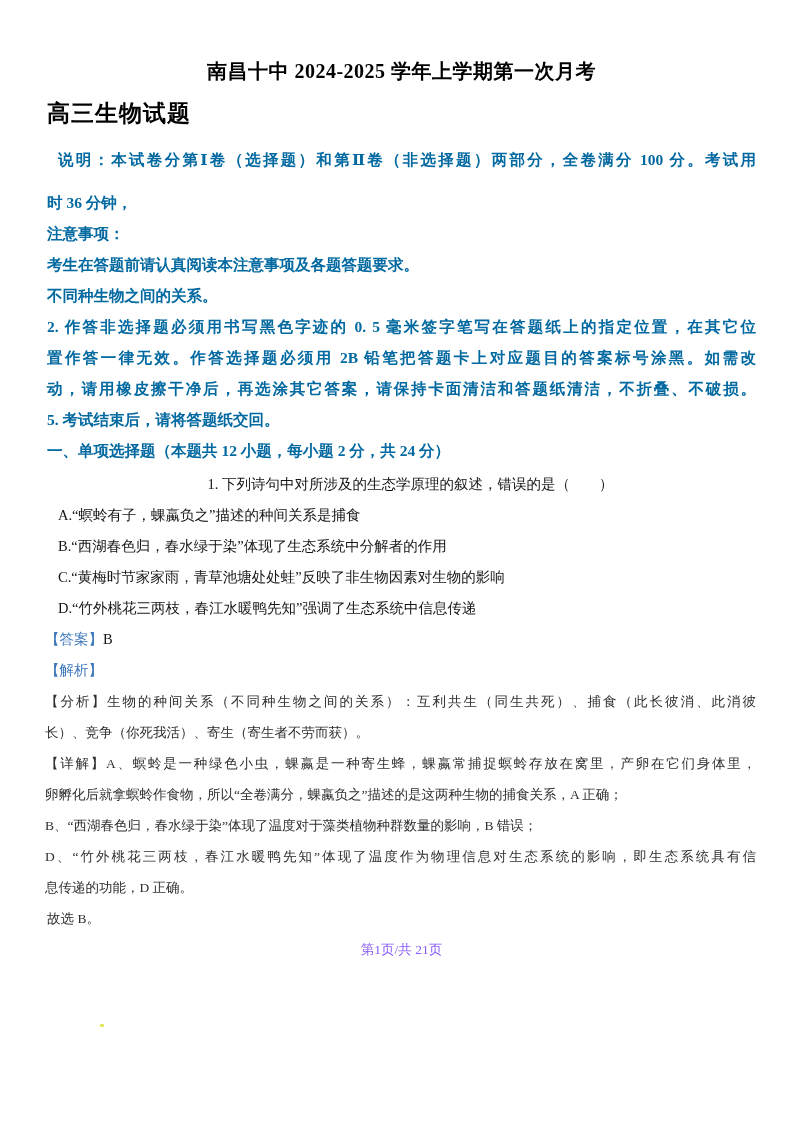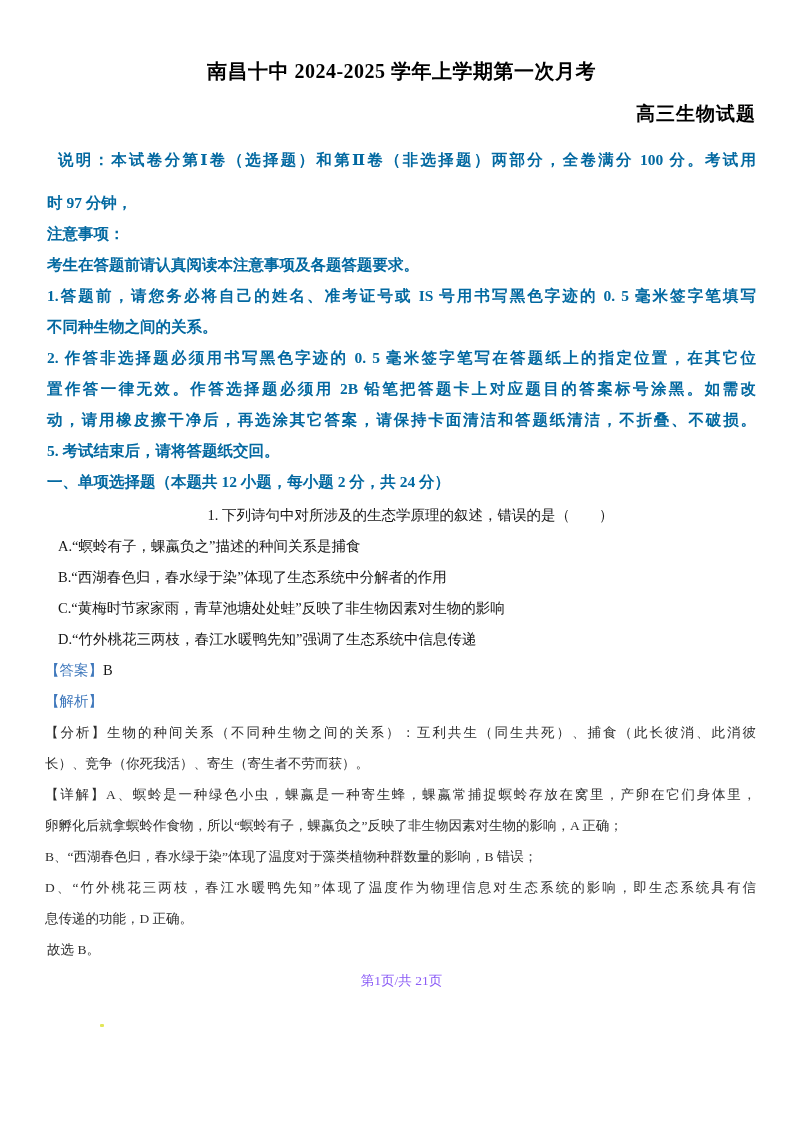--- a/index.html
+++ b/index.html
@@ -15,22 +15,22 @@
     overflow:hidden;
   }
   h1.title{
     margin:0 0 18px 0;
     font-size:20px;line-height:26px;
     font-weight:bold;text-align:center;
     letter-spacing:0.5px;
   }
   h2.subtitle{
     margin:0 0 18px 0;
-    font-size:19px;line-height:24px;
-    font-weight:bold;text-align:right;
+    font-size:23px;line-height:24px;
+    font-weight:bold;text-align:left;
     letter-spacing:1px;
   }
   .ln{
     display:block;
     line-height:31px;min-height:31px;
     white-space:normal;
   }
   .j{ text-align:justify; text-align-last:justify; }
   .bold{ font-weight:bold; }
   .instr{ font-size:15.5px; color:#0369a1; }
@@ -55,24 +55,23 @@
 </head>
 <body>
 
 <div class="page">
 
   <h1 class="title">南昌十中 2024-2025 学年上学期第一次月考</h1>
   <h2 class="subtitle">高三生物试题</h2>
 
   <section>
     <div class="ln instr bold j intro-first">说明：本试卷分第Ⅰ卷（选择题）和第Ⅱ卷（非选择题）两部分，全卷满分 100 分。考试用</div>
-    <div class="ln instr bold">时 97 分钟，</div>
+    <div class="ln instr bold">时 36 分钟，</div>
     <div class="ln instr bold">注意事项：</div>
     <div class="ln instr bold">考生在答题前请认真阅读本注意事项及各题答题要求。</div>
-    <div class="ln instr bold j">1.答题前，请您务必将自己的姓名、准考证号或 IS 号用书写黑色字迹的 0. 5 毫米签字笔填写</div>
     <div class="ln instr bold">不同种生物之间的关系。</div>
     <div class="ln instr bold j">2. 作答非选择题必须用书写黑色字迹的 0. 5 毫米签字笔写在答题纸上的指定位置，在其它位</div>
     <div class="ln instr bold j">置作答一律无效。作答选择题必须用 2B 铅笔把答题卡上对应题目的答案标号涂黑。如需改</div>
     <div class="ln instr bold j">动，请用橡皮擦干净后，再选涂其它答案，请保持卡面清洁和答题纸清洁，不折叠、不破损。</div>
     <div class="ln instr bold">5. 考试结束后，请将答题纸交回。</div>
     <div class="ln instr bold">一、单项选择题（本题共 12 小题，每小题 2 分，共 24 分）</div>
   </section>
 
   <section class="qblock">
     <div class="ln stem">1. 下列诗句中对所涉及的生态学原理的叙述，错误的是（　　）</div>
@@ -84,21 +83,21 @@
 
   <section class="ansblock">
     <div class="ln"><span class="label-blue">【答案】</span><span>B</span></div>
     <div class="ln"><span class="label-blue">【解析】</span></div>
   </section>
 
   <section class="expblock">
     <div class="ln j">【分析】生物的种间关系（不同种生物之间的关系）：互利共生（同生共死）、捕食（此长彼消、此消彼</div>
     <div class="ln">长）、竞争（你死我活）、寄生（寄生者不劳而获）。</div>
     <div class="ln j">【详解】A、螟蛉是一种绿色小虫，蜾蠃是一种寄生蜂，蜾蠃常捕捉螟蛉存放在窝里，产卵在它们身体里，</div>
-    <div class="ln">卵孵化后就拿螟蛉作食物，所以“螟蛉有子，蜾蠃负之”反映了非生物因素对生物的影响，A 正确；</div>
+    <div class="ln">卵孵化后就拿螟蛉作食物，所以“全卷满分，蜾蠃负之”描述的是这两种生物的捕食关系，A 正确；</div>
     <div class="ln">B、“西湖春色归，春水绿于染”体现了温度对于藻类植物种群数量的影响，B 错误；</div>
     <div class="ln j">D、“竹外桃花三两枝，春江水暖鸭先知”体现了温度作为物理信息对生态系统的影响，即生态系统具有信</div>
     <div class="ln">息传递的功能，D 正确。</div>
     <div class="ln conclusion">故选 B。</div>
   </section>
 
   <div class="footer">第1页/共 21页</div>
 
   <div class="stray"></div>
 

